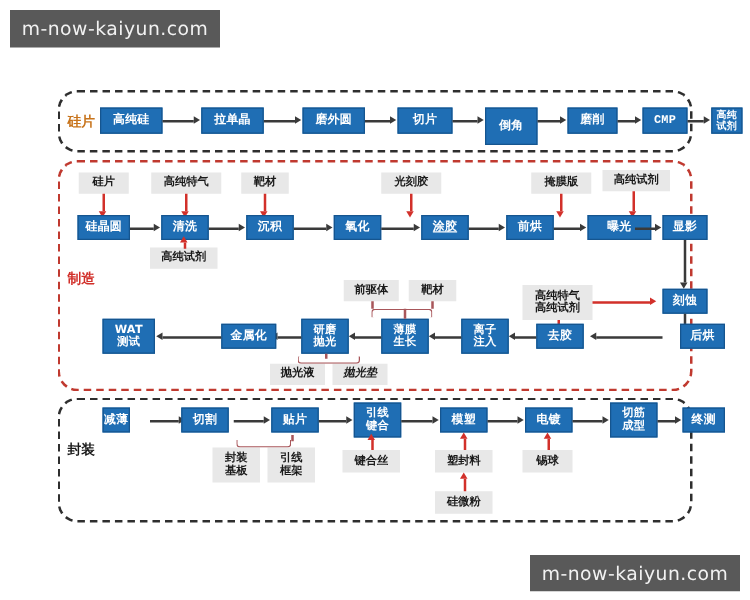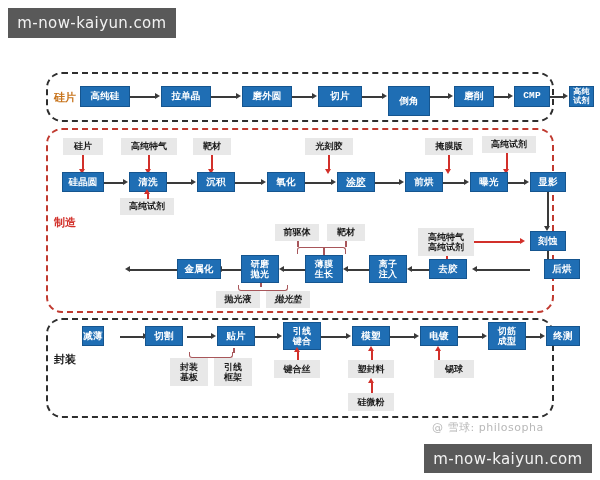--- a/index.html
+++ b/index.html
@@ -151,21 +151,20 @@
     border-radius: 3px 3px 0 0;
   }
 </style>
 </head>
 <body>
 
 <div id="page">
 
   <div id="banner-top" class="banner">m-now-kaiyun.com</div>
   <div id="banner-bottom" class="banner">m-now-kaiyun.com</div>
-  <div class="xueqiu-mark">@ 雪球: philosopha</div>
 
   <div id="sec-wafer" class="section"></div>
   <div id="sec-manu" class="section"></div>
   <div id="sec-pack" class="section"></div>
 
   <div id="title-wafer" class="sec-title">硅片</div>
   <div id="title-manu" class="sec-title">制造</div>
   <div id="title-pack" class="sec-title">封装</div>
 
   <div class="bbox" style="left:80px; top:86px; width:50px; height:21px;">高纯硅</div>
@@ -239,21 +238,21 @@
   <div class="arrow right" style="left:331px; top:178.6px;"></div>
 
   <div class="bbox" style="left:337px; top:172px; width:38px; height:20px;text-decoration:underline;">涂胶</div>
   <div class="hline" style="left:375px; top:182px; width:24px;"></div>
   <div class="arrow right" style="left:399px; top:178.6px;"></div>
 
   <div class="bbox" style="left:405px; top:172px; width:38px; height:20px;">前烘</div>
   <div class="hline" style="left:443px; top:182px; width:21px;"></div>
   <div class="arrow right" style="left:464px; top:178.6px;"></div>
 
-  <div class="bbox" style="left:470px; top:172px; width:38px; height:20px;">曝光</div>
+  <div class="bbox" style="left:470px; top:172px; width:51px; height:20px;">曝光</div>
   <div class="hline" style="left:508px; top:182px; width:16px;"></div>
   <div class="arrow right" style="left:524px; top:178.6px;"></div>
 
   <div class="bbox" style="left:530px; top:172px; width:36px; height:20px;">显影</div>
 
   <div class="gbox" style="left:120px; top:198px; width:54px; height:17px;">高纯试剂</div>
   <div class="vline red" style="left:147px; top:194px; height:5px;"></div>
   <div class="arrow up red" style="left:144.2px; top:189px;"></div>
 
   <div class="vline" style="left:547px; top:192px; height:34px;"></div>
@@ -317,20 +316,24 @@
   <div class="vline" style="left:260px; top:283px; height:4px; background:#a8565a;"></div>
 
   <div class="hline" style="left:222px; top:269px; width:19px;"></div>
   <div class="arrow left" style="left:217px; top:265.6px;"></div>
 
   <div class="bbox" style="left:177px; top:259px; width:44px; height:20px;">金属化</div>
 
   <div class="hline" style="left:130px; top:269px; width:47px;"></div>
   <div class="arrow left" style="left:125px; top:265.6px;"></div>
 
+  <div class="bbox two-line" style="left:82px; top:255px; width:42px; height:28px; flex-direction:column;">
+    <span>WAT</span>
+    <span>测试</span>
+  </div>
 
   <div class="bbox" style="left:82px; top:326px; width:22px; height:20px;">减薄</div>
   <div class="hline" style="left:120px; top:336px; width:23px;"></div>
   <div class="arrow right" style="left:143px; top:332.6px;"></div>
 
   <div class="bbox" style="left:145px; top:326px; width:38px; height:20px;">切割</div>
   <div class="hline" style="left:187px; top:336px; width:24px;"></div>
   <div class="arrow right" style="left:211px; top:332.6px;"></div>
 
   <div class="bbox" style="left:217px; top:326px; width:38px; height:20px;">贴片</div>
@@ -377,17 +380,17 @@
   <div class="arrow up red" style="left:294.2px; top:347px;"></div>
 
   <div class="gbox" style="left:348px; top:360px; width:46px; height:18px;">塑封料</div>
   <div class="vline red" style="left:371px; top:351px; height:9px;"></div>
   <div class="arrow up red" style="left:368.2px; top:346px;"></div>
 
   <div class="gbox" style="left:348px; top:393px; width:46px; height:18px;">硅微粉</div>
   <div class="vline red" style="left:371px; top:383px; height:10px;"></div>
   <div class="arrow up red" style="left:368.2px; top:378px;"></div>
 
-  <div class="gbox" style="left:418px; top:360px; width:40px; height:18px;margin-left:16px;">锡球</div>
+  <div class="gbox" style="left:418px; top:360px; width:40px; height:18px;">锡球</div>
   <div class="vline red" style="left:438px; top:351px; height:9px;"></div>
   <div class="arrow up red" style="left:435.2px; top:346px;"></div>
 
 </div>
 
 </body></html>

